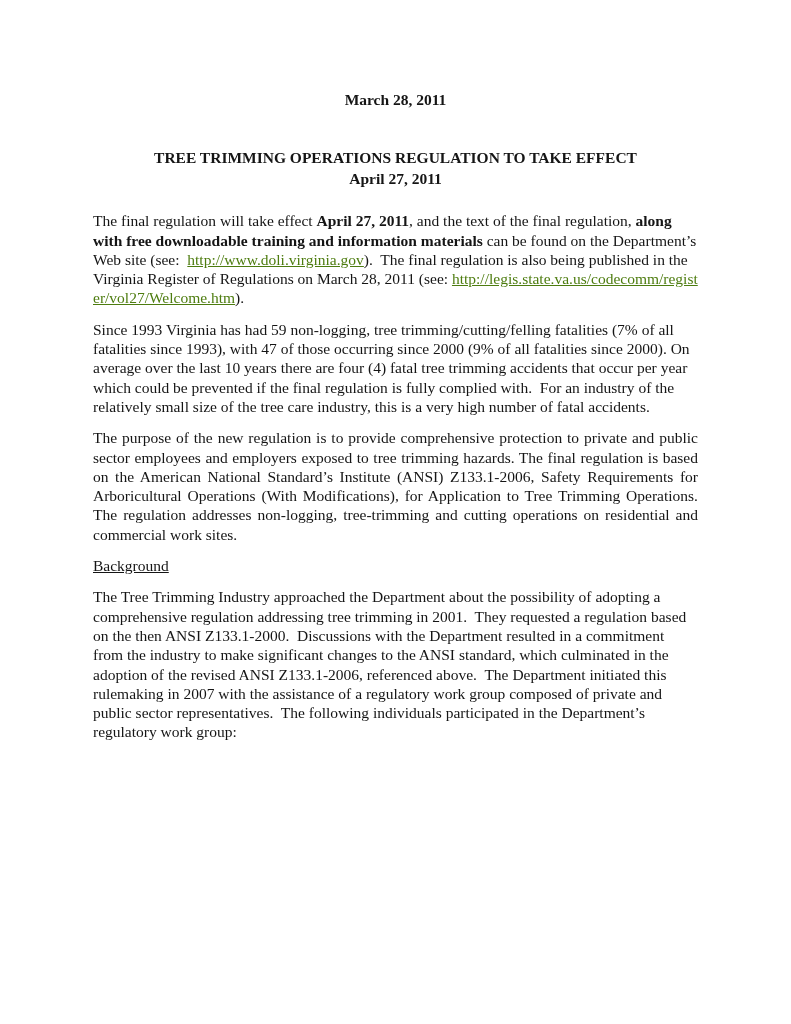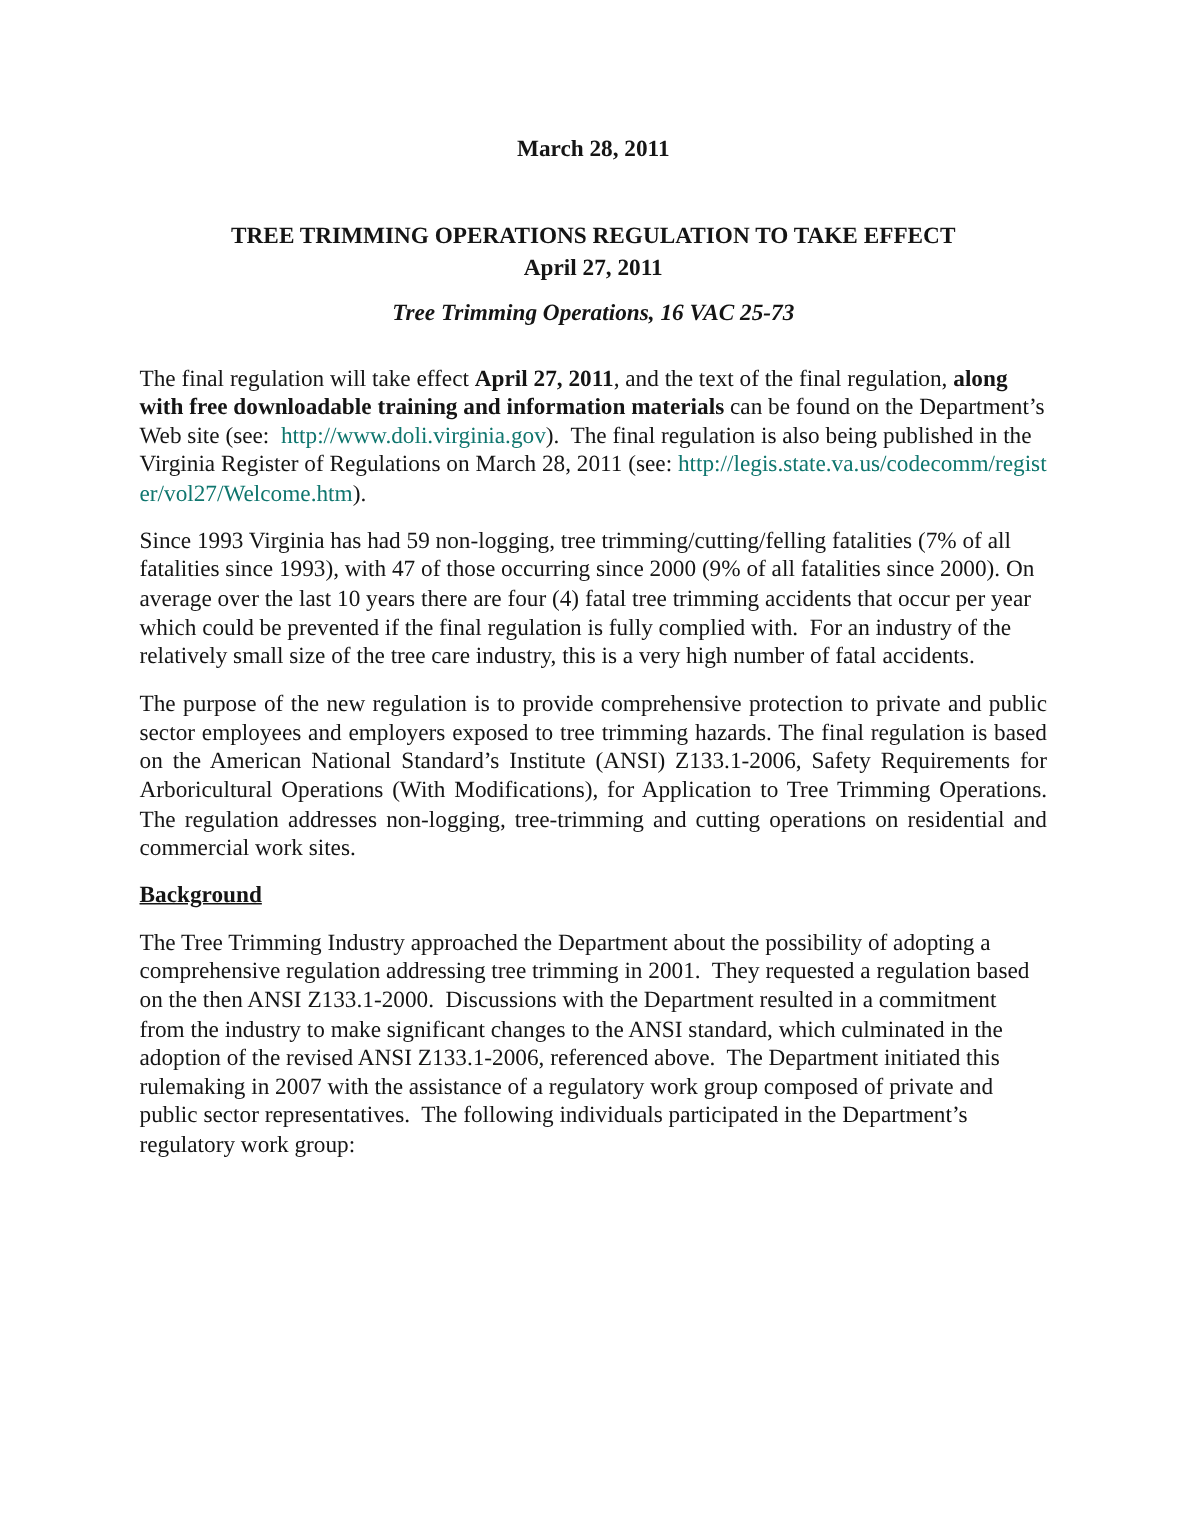--- a/index.html
+++ b/index.html
@@ -29,41 +29,42 @@
   }
   .date-line {
     text-align: center;
     font-weight: bold;
     margin-bottom: 38px;
   }
   .doc-title {
     text-align: center;
     font-weight: bold;
     line-height: 21px;
-    margin-bottom: 10px;
+    margin-bottom: 22px;
   }
   .subject-line {
     text-align: center;
     font-weight: bold;
     font-style: italic;
     margin-bottom: 24px;
   }
   .justified {
     text-align: justify;
     white-space: normal;
   }
   .section-heading {
-    font-weight: bold;
+    font-weight: normal;
     text-decoration: underline;
   }
   .bold-seg {
     font-weight: bold;
   }
   a.doc-link {
-    color: #0f766e;
+    color: #4d7c0f;
+    text-decoration: underline;
     cursor: pointer;
     word-break: break-all;
   }
   .work-group {
     padding-left: 44px;
     margin-bottom: 0;
   }
   .work-group .wg-line {
     white-space: pre-wrap;
   }
@@ -77,21 +78,20 @@
 <div class="page">
 
   <div class="block date-line">March 28, 2011</div>
 
   <div class="doc-title">
     <div>TREE TRIMMING OPERATIONS REGULATION TO TAKE EFFECT</div>
     <div>April 27, 2011</div>
   </div>
 
 
-  <div class="block subject-line">Tree Trimming Operations, 16 VAC 25-73</div>
 
   <p class="block"><span>The final regulation will take effect </span><span class="bold-seg">April 27, 2011</span><span>, and the text of the final regulation, </span><span class="bold-seg">along with free downloadable training and information materials</span><span> can be found on the Department’s Web site (see:  </span><a class="doc-link">http://www.doli.virginia.gov</a><span>).  The final regulation is also being published in the Virginia Register of Regulations on March 28, 2011 (see: </span><a class="doc-link">http://legis.state.va.us/codecomm/register/vol27/Welcome.htm</a><span>).</span></p>
 
   <p class="block">Since 1993 Virginia has had 59 non-logging, tree trimming/cutting/felling fatalities (7% of all fatalities since 1993), with 47 of those occurring since 2000 (9% of all fatalities since 2000). On average over the last 10 years there are four (4) fatal tree trimming accidents that occur per year which could be prevented if the final regulation is fully complied with.  For an industry of the relatively small size of the tree care industry, this is a very high number of fatal accidents.</p>
 
   <p class="block justified">The purpose of the new regulation is to provide comprehensive protection to private and public sector employees and employers exposed to tree trimming hazards.  The final regulation is based on the American National Standard’s Institute (ANSI) Z133.1-2006, Safety Requirements for Arboricultural Operations (With Modifications), for Application to Tree Trimming Operations.  The regulation addresses non-logging, tree-trimming and cutting operations on residential and commercial work sites.</p>
 
   <div class="block section-heading">Background</div>
 
   <p class="block">The Tree Trimming Industry approached the Department about the possibility of adopting a comprehensive regulation addressing tree trimming in 2001.  They requested a regulation based on the then ANSI Z133.1-2000.  Discussions with the Department resulted in a commitment from the industry to make significant changes to the ANSI standard, which culminated in the adoption of the revised ANSI Z133.1-2006, referenced above.  The Department initiated this rulemaking in 2007 with the assistance of a regulatory work group composed of private and public sector representatives.  The following individuals participated in the Department’s regulatory work group:</p>

